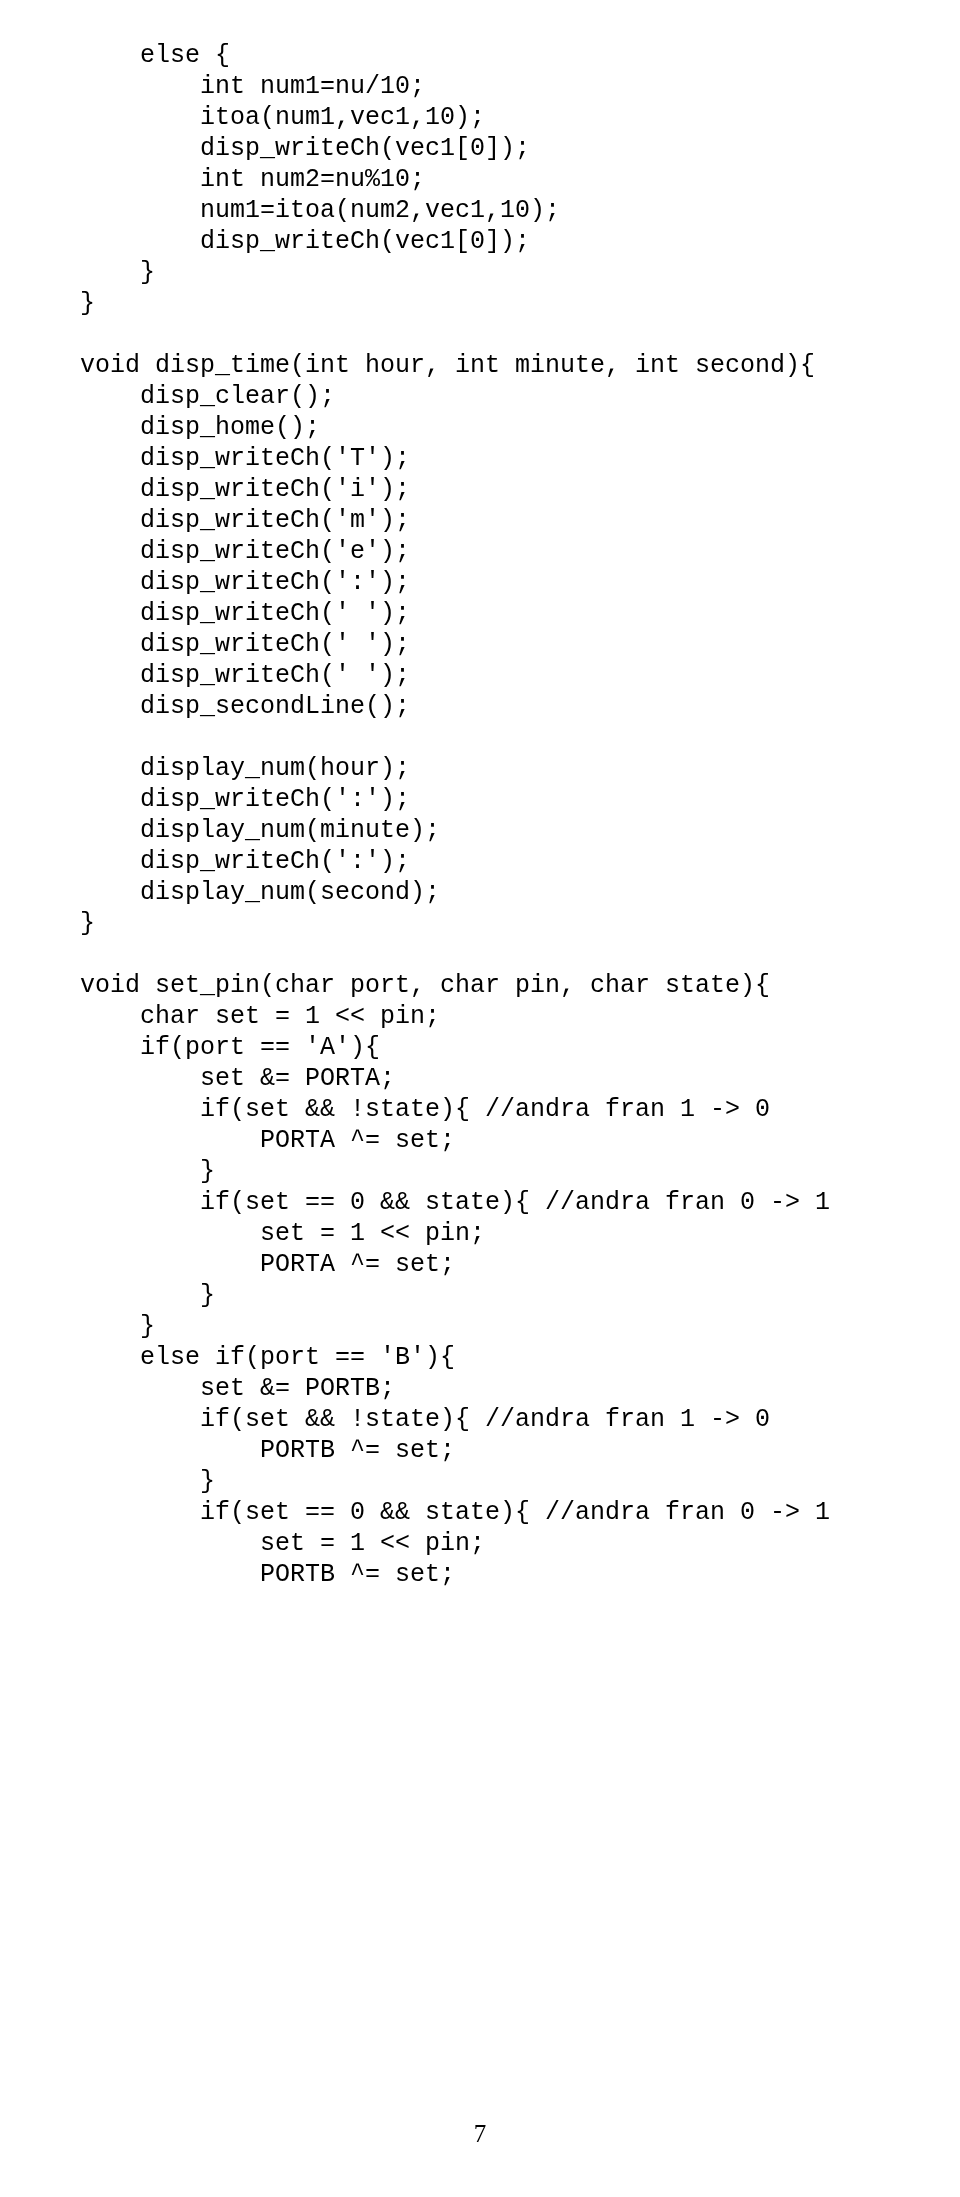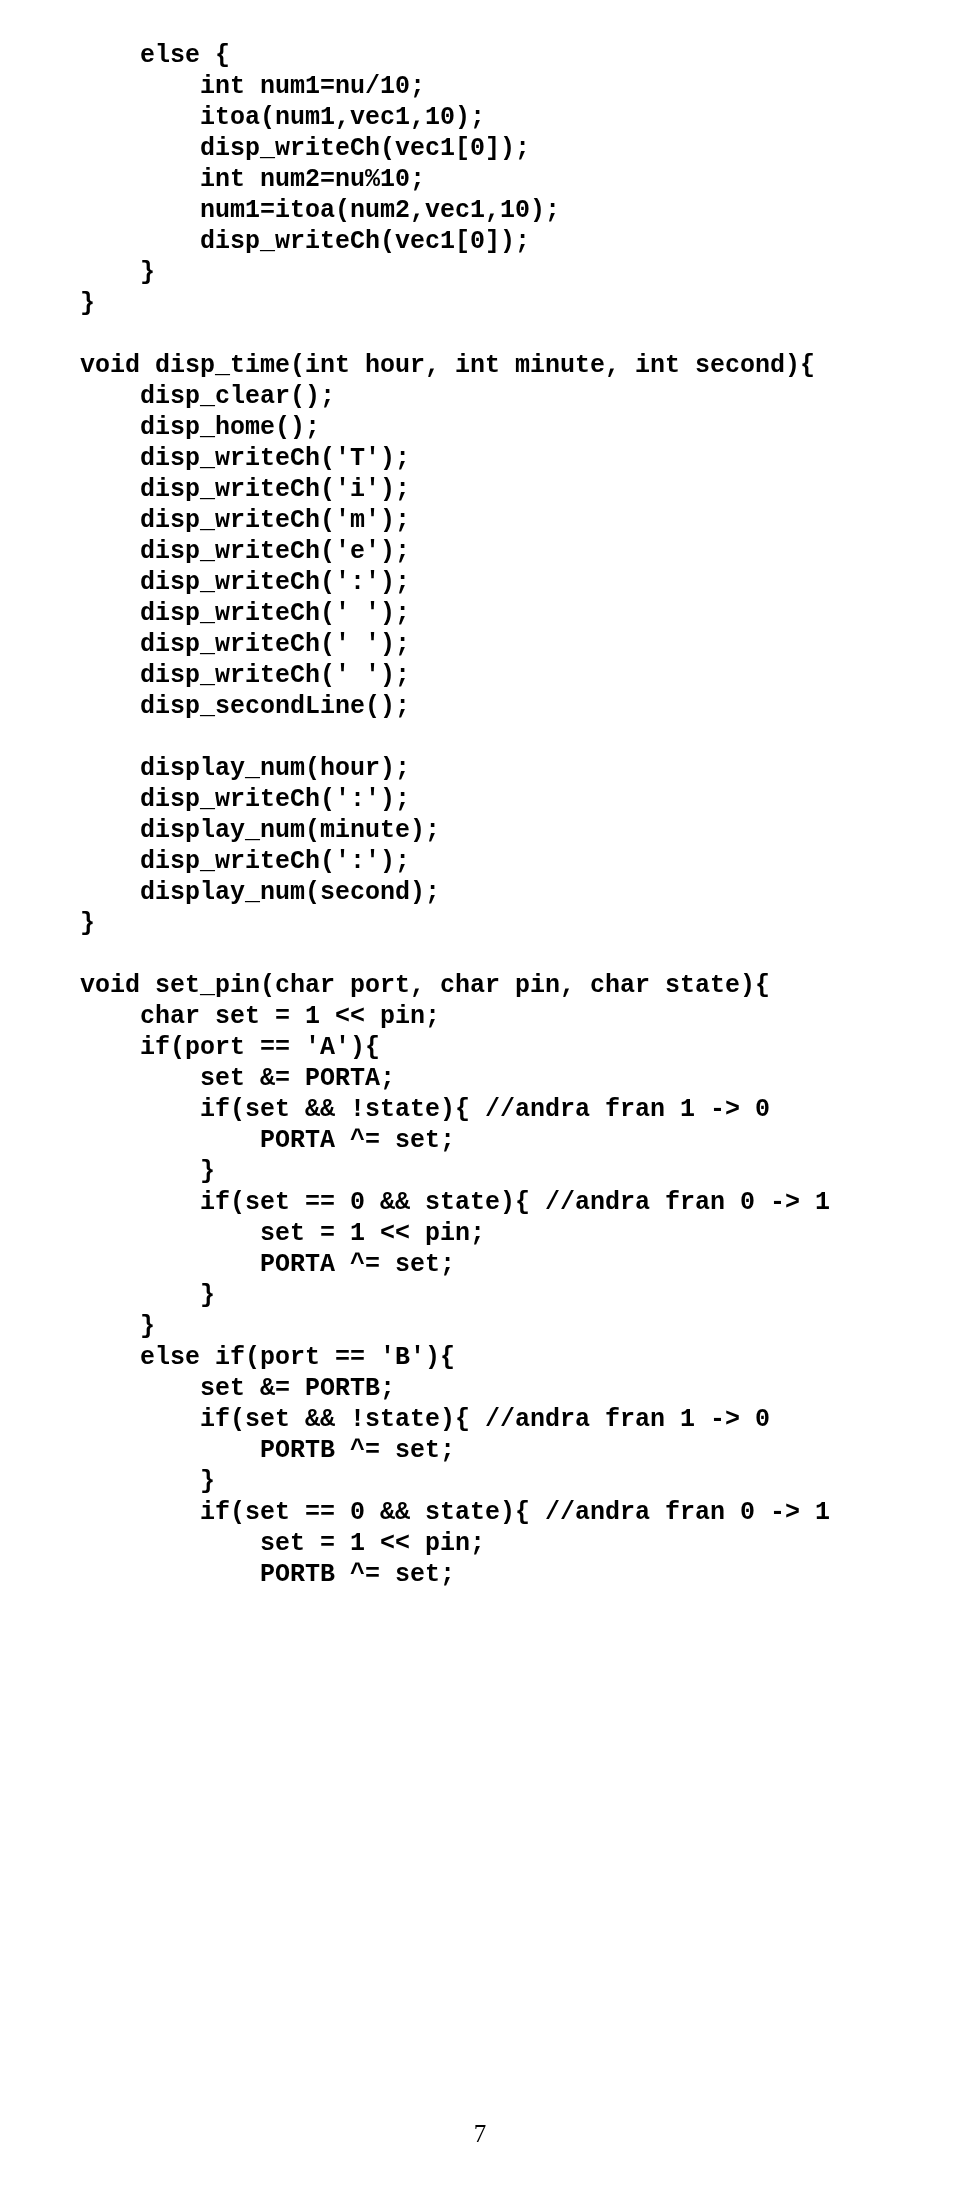--- a/index.html
+++ b/index.html
@@ -17,21 +17,20 @@
     line-height: 1.24;
     box-sizing: border-box;
     padding: 40px 80px 0 80px;
     color: #000;
   }
   pre.code {
     margin: 0;
     white-space: pre;
     font-family: inherit;
     font-size: inherit;
-    font-weight: bold;
   }
   .pagenum {
     position: absolute;
     bottom: 48px;
     left: 0;
     width: 960px;
     text-align: center;
     font-family: "Times New Roman", Times, serif;
     font-size: 25px;
   }

